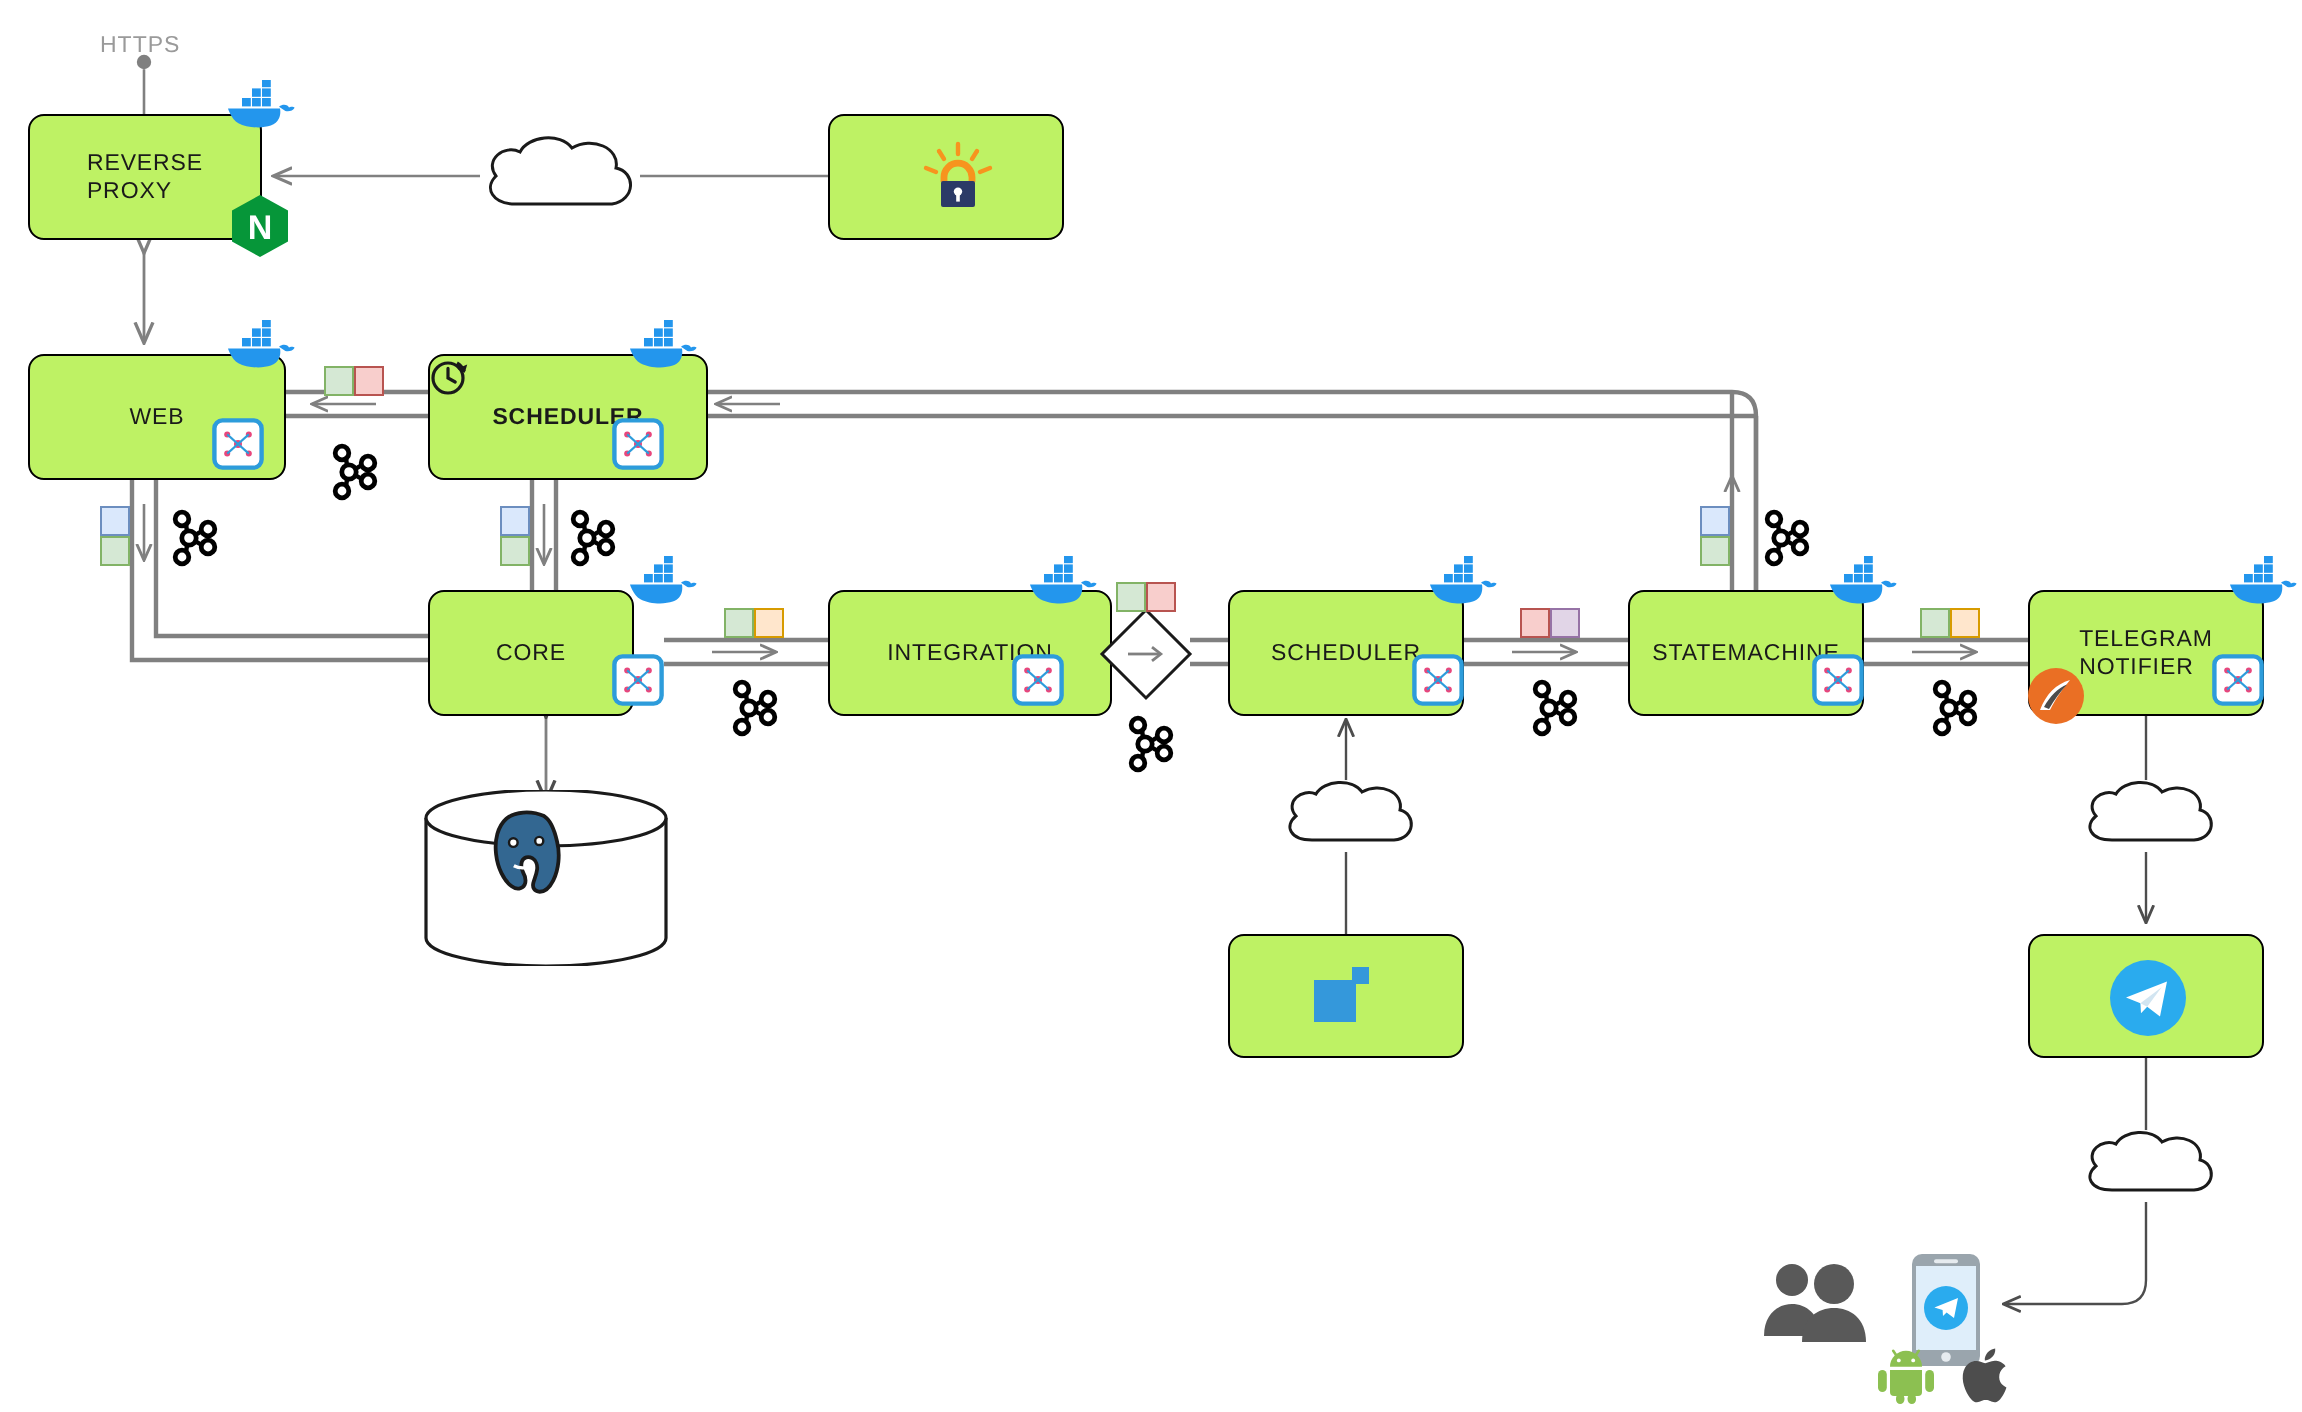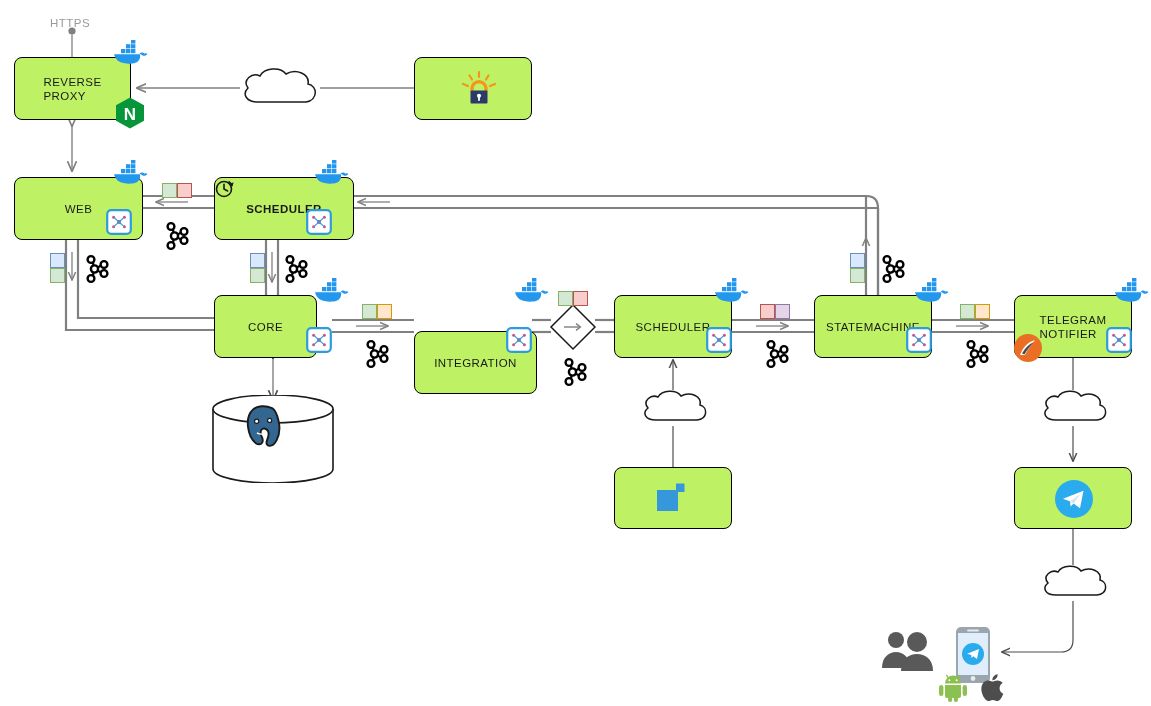--- a/index.html
+++ b/index.html
@@ -108,21 +108,21 @@
   </div>
 
   <div class="node" style="left:214px;top:177px;width:140px;height:63px;font-weight:bold;">
     <span class="label">SCHEDULER</span>
   </div>
 
   <div class="node" style="left:214px;top:295px;width:103px;height:63px;">
     <span class="label">CORE</span>
   </div>
 
-  <div class="node" style="left:414px;top:295px;width:123px;height:63px;margin-top:36px;">
+  <div class="node" style="left:414px;top:295px;width:142px;height:63px;">
     <span class="label">INTEGRATION</span>
   </div>
 
   <div class="node" style="left:614px;top:295px;width:118px;height:63px;">
     <span class="label">SCHEDULER</span>
   </div>
 
   <div class="node" style="left:814px;top:295px;width:118px;height:63px;">
     <span class="label">STATEMACHINE</span>
   </div>

